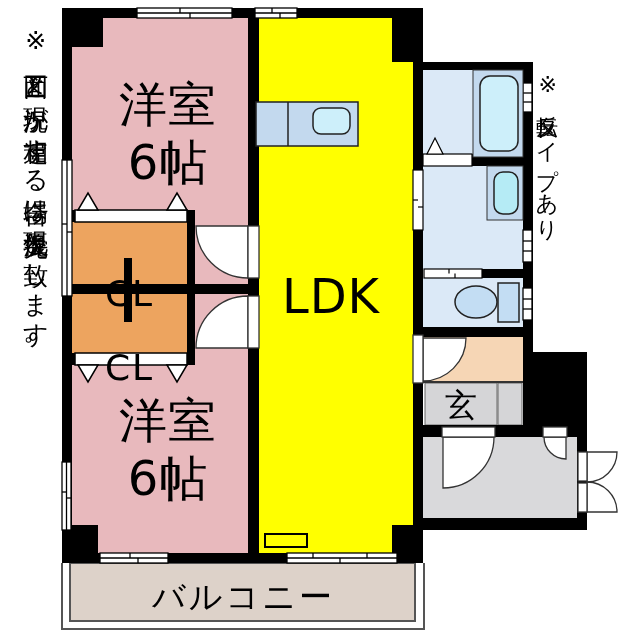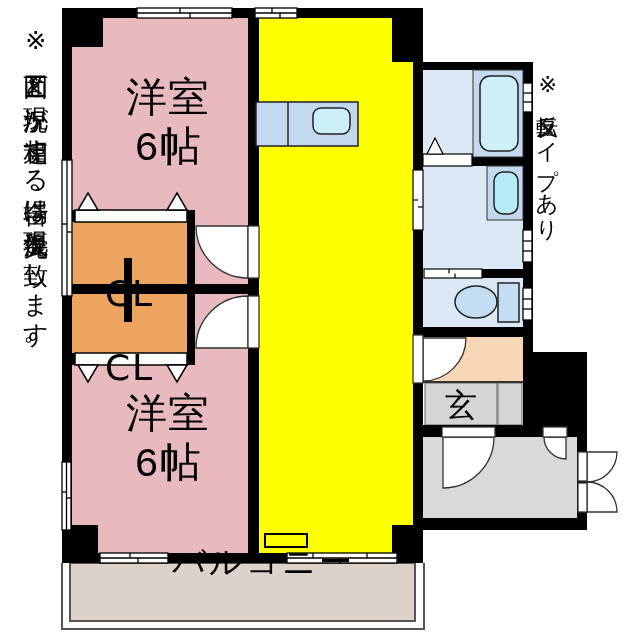--- a/index.html
+++ b/index.html
@@ -2,21 +2,21 @@
 <html><head>
 <meta charset="utf-8">
 <style>
   html,body{margin:0;padding:0;background:#fff;}
   .stage{
     position:relative;width:640px;height:640px;background:#ffffff;overflow:hidden;
     font-family:"DejaVu Sans",sans-serif;color:#000;
   }
   .plan-svg{position:absolute;left:0;top:0;}
   .label{position:absolute;text-align:center;color:#000;line-height:1.2;white-space:nowrap;}
-  .room-label{font-size:41px;letter-spacing:1px;font-family:Liberation Mono, monospace;}
+  .room-label{font-size:48px;letter-spacing:1px;}
   .cl-label{font-size:36px;letter-spacing:2px;margin-top:44px;}
   .genkan-label{font-size:32px;}
   .balcony-label{font-size:33px;letter-spacing:3px;}
   .vnote{
     position:absolute;writing-mode:vertical-rl;text-orientation:upright;
     line-height:1.05;letter-spacing:1px;white-space:nowrap;
   }
   .vnote-left{left:22px;top:26px;font-size:25px;height:600px;}
   .vnote-right{left:536px;top:72px;font-size:22px;height:240px;}
 </style>
@@ -195,25 +195,26 @@
     <div>洋室</div>
     <div>6帖</div>
   </div>
 
   <div class="label room-label" style="left:88px;top:392px;width:160px;">
     <div>洋室</div>
     <div>6帖</div>
   </div>
 
   <div class="label room-label" style="left:251px;top:268px;width:160px;">
+    <div>LDK</div>
   </div>
 
   <div class="label cl-label" style="left:72px;top:228px;width:115px;">CL</div>
   <div class="label cl-label" style="left:72px;top:302px;width:115px;">CL</div>
 
   <div class="label genkan-label" style="left:424px;top:386px;width:74px;">玄</div>
 
-  <div class="label balcony-label" style="left:72px;top:542px;width:343px;margin-left:20px;">バルコニー</div>
+  <div class="label balcony-label" style="left:72px;top:577px;width:343px;">バルコニー</div>
 
   <div class="vnote vnote-left">※図面と現況が相違する場合は現況優先と致します。</div>
   <div class="vnote vnote-right">※反転タイプあり</div>
 
 </div>
 
 </body></html>

